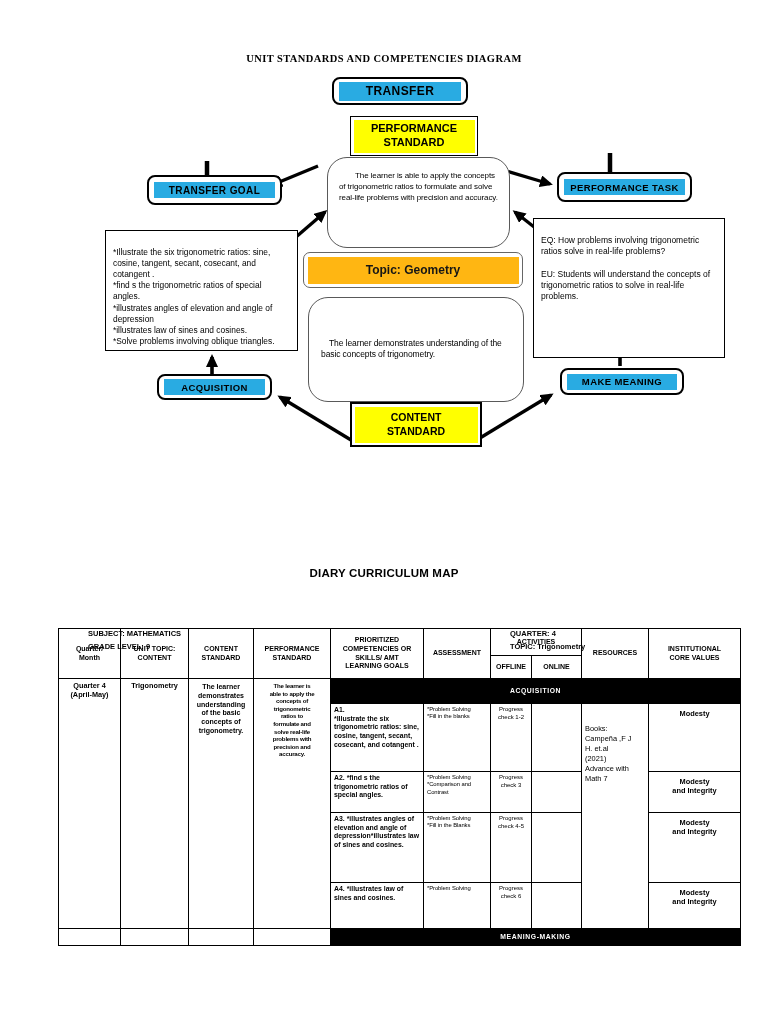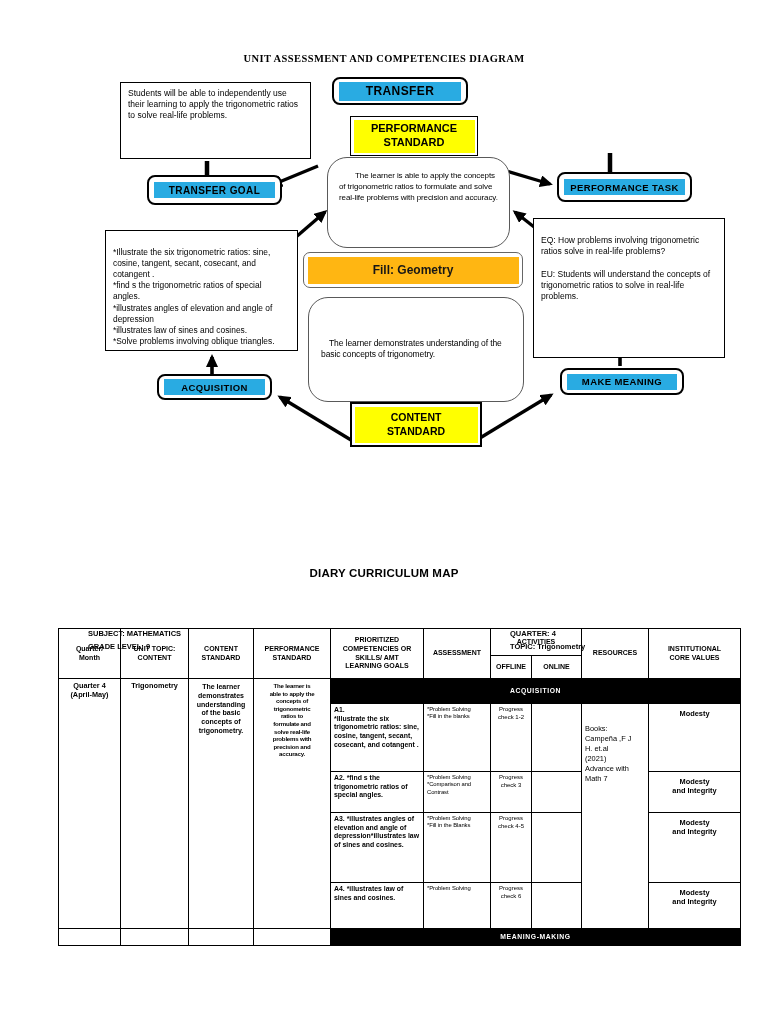--- a/index.html
+++ b/index.html
@@ -51,43 +51,40 @@
   .c-assess{font-size:5.9px;letter-spacing:-.1px;}
   .c-off{font-size:6px;text-align:center;}
   .c-res{font-family:Liberation Sans, sans-serif;font-size:7.4px;line-height:1.35;padding-top:20px !important;}
   .c-val{font-weight:bold;text-align:center;font-size:7.4px;padding-top:5px !important;}
 </style>
 </head>
 <body>
 
 <div class="page">
 
-  <div class="d-title">UNIT ASSESSMENT AND COMPETENCIES DIAGRAM</div>
+  <div class="d-title">UNIT STANDARDS AND COMPETENCIES DIAGRAM</div>
 
   <svg class="arrows" width="768" height="470" viewBox="0 0 768 470">
     <defs>
       <marker id="ah" markerUnits="userSpaceOnUse" markerWidth="13" markerHeight="12" refX="10" refY="6" orient="auto">
         <path d="M0,0 L13,6 L0,12 z" fill="#000"></path>
       </marker>
     </defs>
     <line x1="207" y1="161" x2="207" y2="176" stroke="#000" stroke-width="4.5"></line>
     <line x1="610" y1="153" x2="610" y2="173" stroke="#000" stroke-width="4.5"></line>
     <line x1="318" y1="166" x2="272" y2="185" stroke="#000" stroke-width="3.3" marker-end="url(#ah)"></line>
     <line x1="506" y1="171" x2="550" y2="184" stroke="#000" stroke-width="3.3" marker-end="url(#ah)"></line>
     <line x1="296" y1="237" x2="325" y2="212" stroke="#000" stroke-width="3.3" marker-end="url(#ah)"></line>
     <line x1="543" y1="234" x2="515" y2="212" stroke="#000" stroke-width="3.3" marker-end="url(#ah)"></line>
     <line x1="212" y1="374" x2="212" y2="357" stroke="#000" stroke-width="3.6" marker-end="url(#ah)"></line>
     <line x1="620" y1="366" x2="620" y2="347" stroke="#000" stroke-width="3.6" marker-end="url(#ah)"></line>
     <line x1="351" y1="440" x2="280" y2="397" stroke="#000" stroke-width="3.4" marker-end="url(#ah)"></line>
     <line x1="480" y1="438" x2="551" y2="395" stroke="#000" stroke-width="3.4" marker-end="url(#ah)"></line>
   </svg>
 
-  <div class="pbox pad" style="left:120px;top:82px;width:191px;height:77px;">
-    <span>Students will be able to independently use their learning to apply the trigonometric ratios to solve real-life problems.</span>
-  </div>
 
 
   <div class="pbox pad preline" style="left:105px;top:230px;width:193px;height:121px;font-size:8.4px;">
     <span>*Illustrate the six trigonometric ratios: sine, cosine, tangent, secant, cosecant,  and cotangent .
 *find s the trigonometric ratios of special angles.
 *illustrates angles of elevation and angle of depression
 *illustrates law of sines and cosines.
 *Solve problems involving oblique triangles.</span>
   </div>
 
@@ -127,21 +124,21 @@
 
   <div class="stdbox" style="left:350px;top:116px;width:128px;height:40px;">
     <div class="inner" style="font-size:11px;">PERFORMANCE STANDARD</div>
   </div>
 
   <div class="stdbox" style="left:350px;top:402px;width:132px;height:45px;border-width:2px;">
     <div class="inner" style="font-size:10.5px;padding:0 18px;">CONTENT STANDARD</div>
   </div>
 
   <div class="topicbox" style="left:303px;top:252px;width:220px;height:36px;">
-    <div class="inner">Fill: Geometry</div>
+    <div class="inner">Topic: Geometry</div>
   </div>
 
   <div class="map-title">DIARY CURRICULUM MAP</div>
 
   <div class="meta" style="left:88px;top:601px;">SUBJECT:  MATHEMATICS</div>
   <div class="meta" style="left:88px;top:614px;">GRADE LEVEL:  9</div>
   <div class="meta" style="left:510px;top:601px;">QUARTER: 4</div>
   <div class="meta" style="left:510px;top:614px;">TOPIC: Trigonometry</div>
 
   <table class="cmap">

